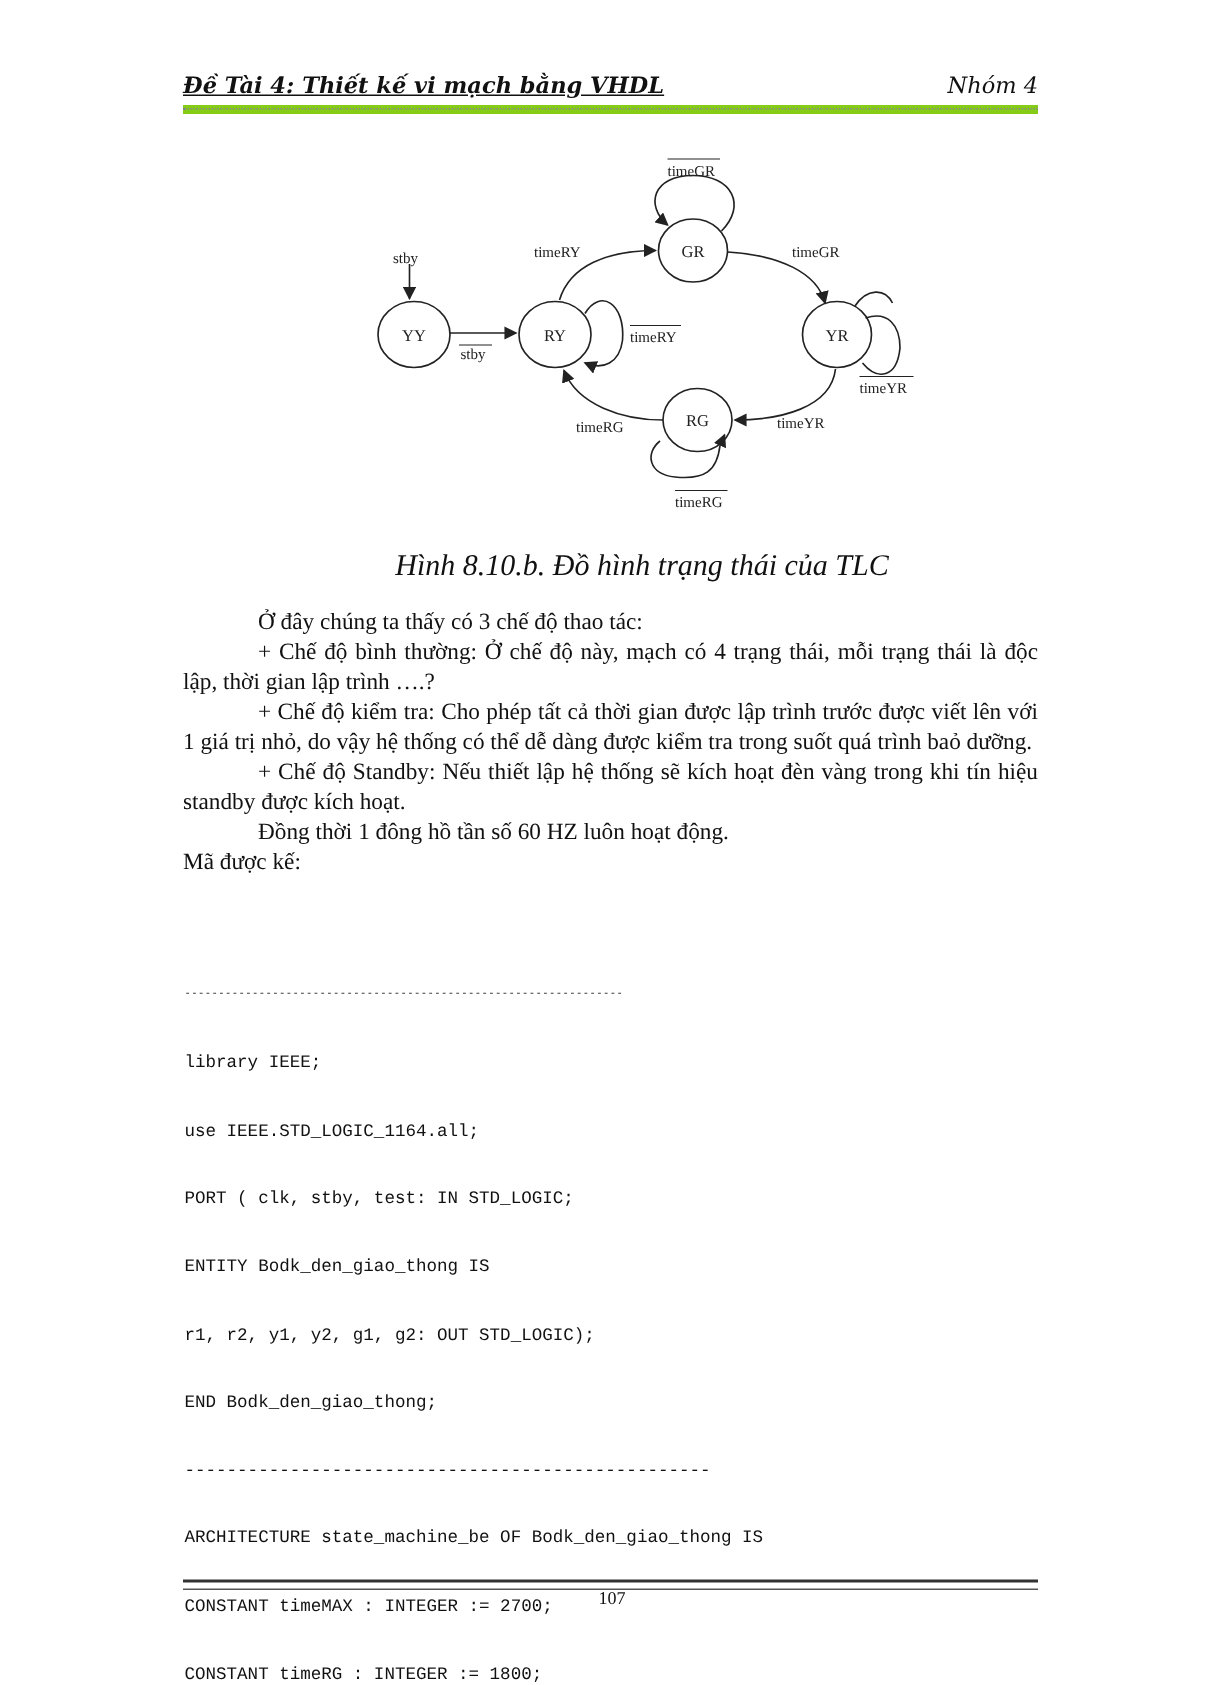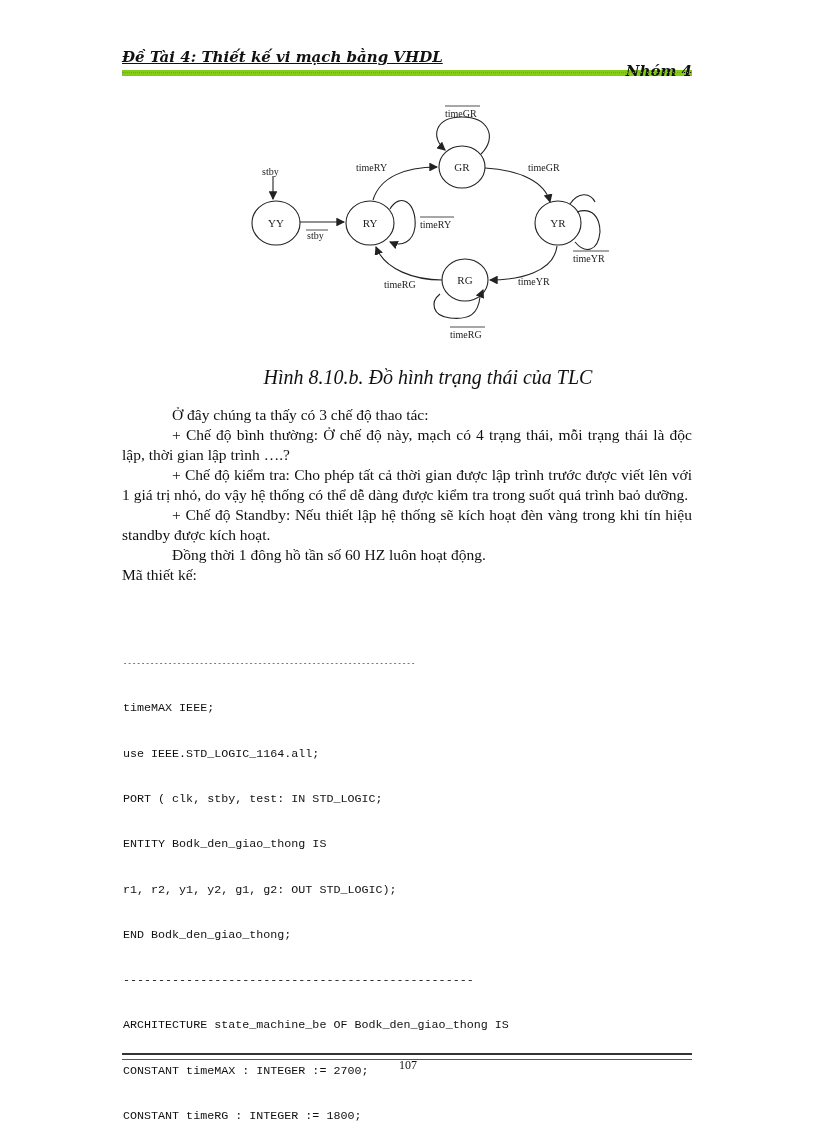--- a/index.html
+++ b/index.html
@@ -1,20 +1,20 @@
 <!DOCTYPE html>
 <html><head>
 <meta charset="utf-8">
 <style>
   html, body { margin: 0; padding: 0; background: #ffffff; }
   body { width: 816px; height: 1123px; position: relative; overflow: hidden; font-family: "Liberation Serif", "DejaVu Serif", serif; color: #111; }
   .header { position: absolute; left: 122px; top: 48px; width: 570px; height: 22px; border-bottom: 6px solid #84cc16; }
   .header .rule2 { position: absolute; left: 0; right: 0; bottom: -3px; border-bottom: 1px dotted #888; }
   .header-left { position: absolute; left: 0; top: 0; font-family: "DejaVu Serif", serif; font-style: italic; font-weight: bold; font-size: 15px; text-decoration: underline; }
-  .header-right { position: absolute; right: 0; top: 14px; font-family: "DejaVu Serif", serif; font-style: italic; font-weight: bold; font-size: 15px; }
+  .header-right { position: absolute; right: 0; top: 0; font-family: "DejaVu Serif", serif; font-style: italic; font-weight: normal; font-size: 15px; }
   .diagram { position: absolute; left: 240px; top: 92px; width: 380px; height: 260px; }
   .caption { position: absolute; left: 0; width: 816px; top: 366px; text-align: center; font-style: italic; font-size: 20px; padding-left: 40px; box-sizing: border-box; }
   .body-text { position: absolute; left: 122px; top: 405px; width: 570px; font-size: 15.5px; line-height: 20px; text-align: justify; }
   .body-text p { margin: 0; }
   .indent { text-indent: 50px; }
   .code { position: absolute; left: 123px; top: 626px; width: 570px; font-family: "Liberation Mono", "DejaVu Sans Mono", monospace; font-size: 11.7px; line-height: 15.1px; white-space: pre; }
   .code .line { display: block; height: 15.1px; }
   .footer-rule { position: absolute; left: 122px; top: 1053px; width: 570px; height: 4px; border-top: 2px solid #333; border-bottom: 1px solid #555; }
   .page-num { position: absolute; left: 0; width: 816px; top: 1058px; text-align: center; font-size: 12px; padding-left: 0; }
   svg text { font-family: "Liberation Serif", "DejaVu Serif", serif; }
@@ -90,26 +90,26 @@
 </div>
 
 <div class="caption">Hình 8.10.b. Đồ hình trạng thái của TLC</div>
 
 <div class="body-text">
   <p class="indent">Ở đây chúng ta thấy có 3 chế độ thao tác:</p>
   <p class="indent">+ Chế độ bình thường: Ở chế độ này, mạch có 4 trạng thái, mỗi trạng thái là độc lập, thời gian lập trình ….?</p>
   <p class="indent">+ Chế độ kiểm tra: Cho phép tất cả thời gian được lập trình trước được viết lên với 1 giá trị nhỏ, do vậy hệ thống có thể dễ dàng được kiểm tra trong suốt quá trình baỏ dưỡng.</p>
   <p class="indent">+ Chế độ Standby: Nếu thiết lập hệ thống sẽ kích hoạt đèn vàng trong khi tín hiệu standby được kích hoạt.</p>
   <p class="indent">Đồng thời 1 đông hồ tần số 60 HZ luôn hoạt động.</p>
-  <p>Mã thiết kế:</p>
+  <p>Mã được kế:</p>
 </div>
 
 <div class="code">
   <span class="line" style="font-size:7px;letter-spacing:0.3px;">-----------------------------------------------------------------</span>
-  <span class="line">timeMAX IEEE;</span>
+  <span class="line">library IEEE;</span>
   <span class="line">use IEEE.STD_LOGIC_1164.all;</span>
   <span class="line">PORT ( clk, stby, test: IN STD_LOGIC;</span>
   <span class="line">ENTITY Bodk_den_giao_thong IS</span>
   <span class="line">r1, r2, y1, y2, g1, g2: OUT STD_LOGIC);</span>
   <span class="line">END Bodk_den_giao_thong;</span>
   <span class="line">--------------------------------------------------</span>
   <span class="line">ARCHITECTURE state_machine_be OF Bodk_den_giao_thong IS</span>
   <span class="line">CONSTANT timeMAX : INTEGER := 2700;</span>
   <span class="line">CONSTANT timeRG : INTEGER := 1800;</span>
   

